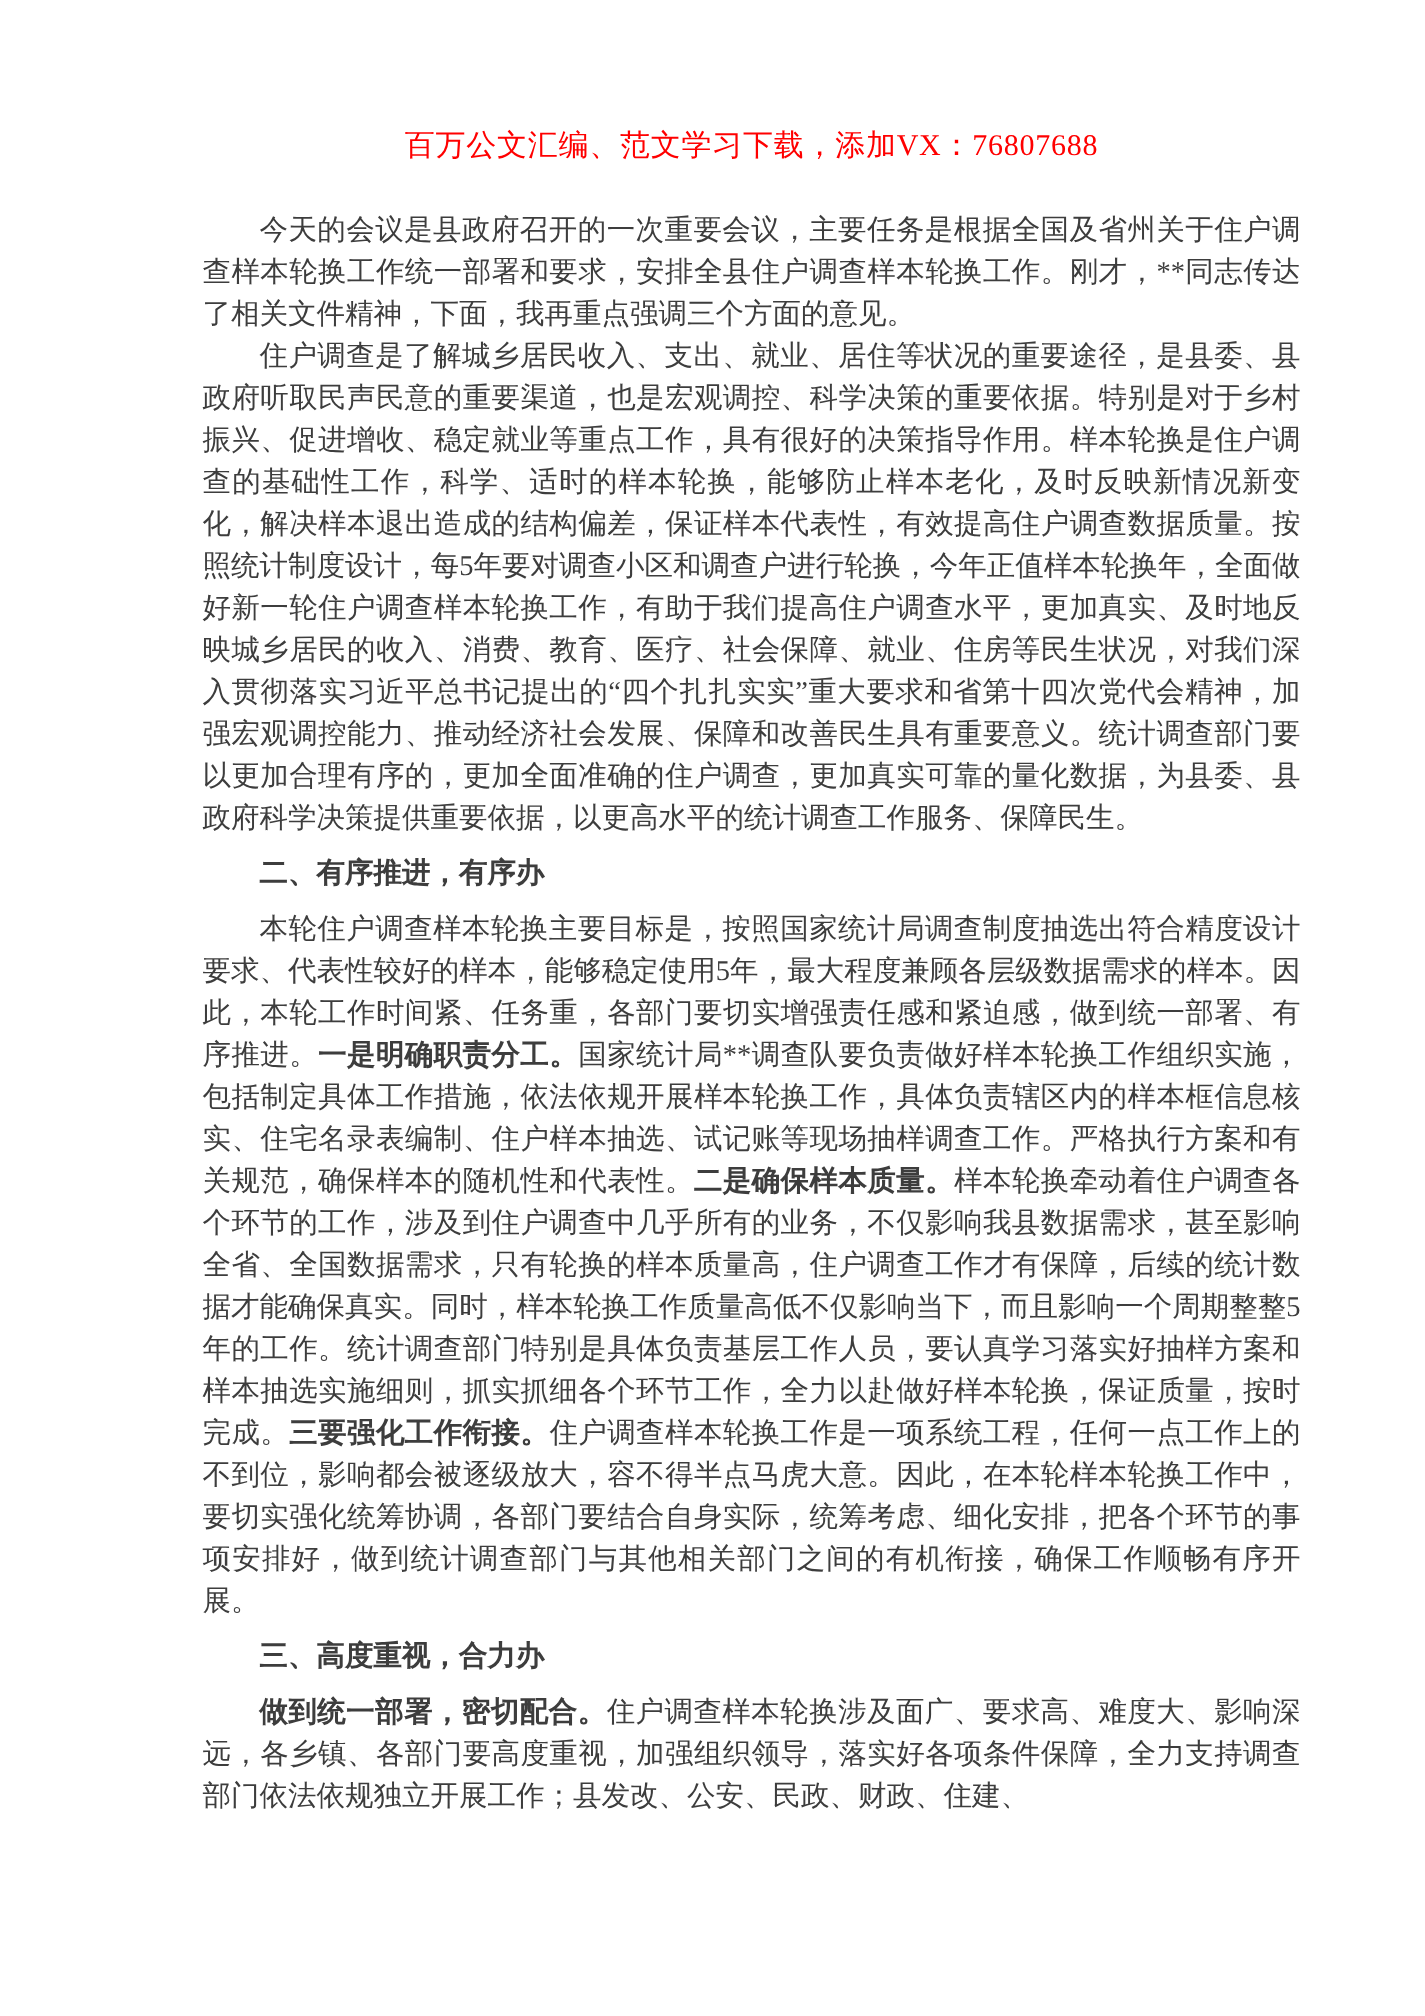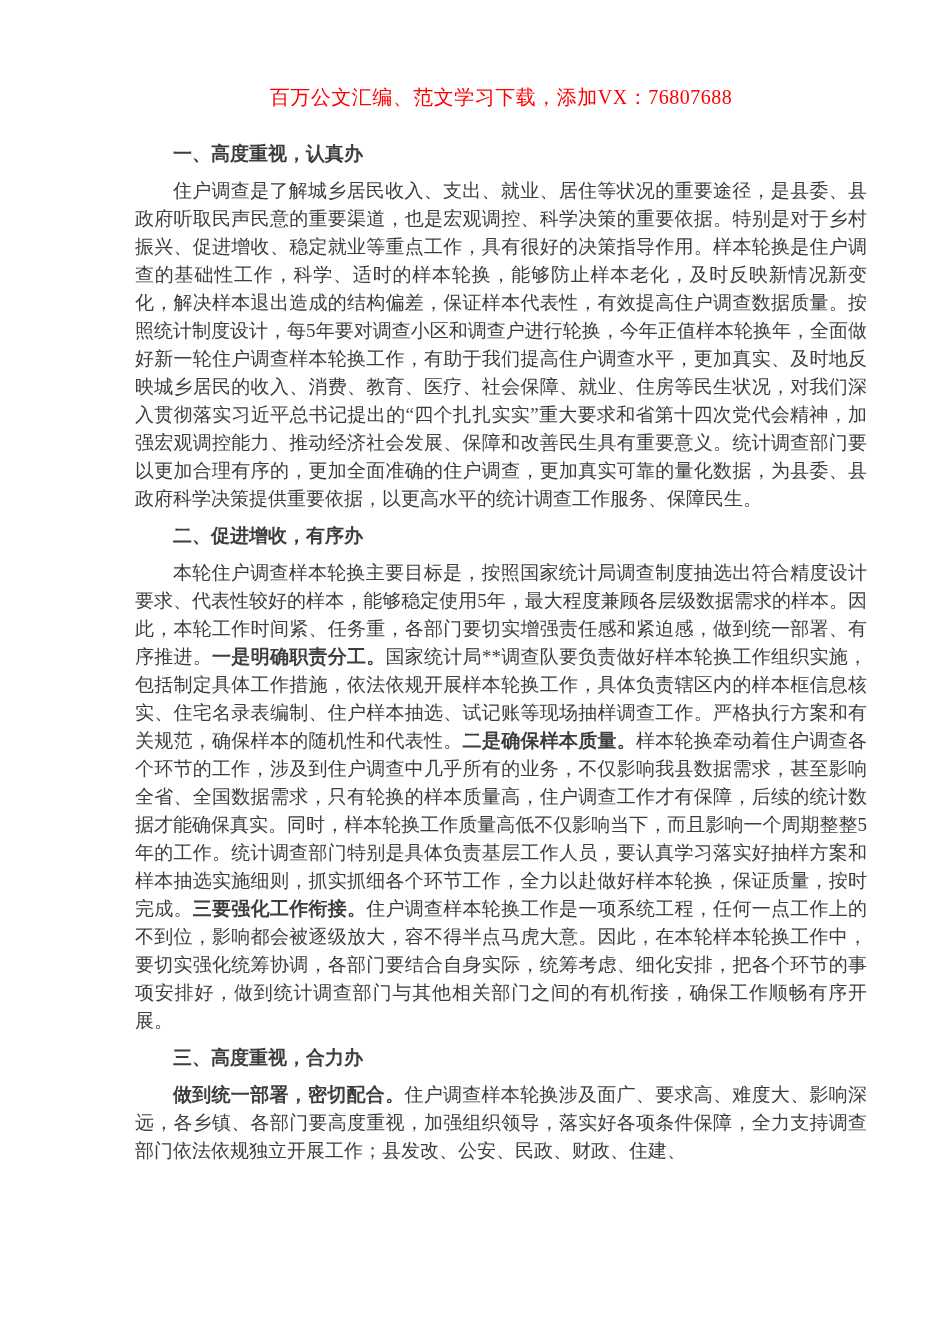--- a/index.html
+++ b/index.html
@@ -42,20 +42,20 @@
   .doc-body span.bold {
     font-weight: bold;
   }
 </style>
 </head>
 <body>
 
 <div class="page">
   <div class="promo">百万公文汇编、范文学习下载，添加VX：76807688</div>
   <div class="doc-body">
-      <p class="heading"><span class="bold">一、高度重视，认真办</span></p>
+      <p class="body"><span>今天的会议是县政府召开的一次重要会议，主要任务是根据全国及省州关于住户调查样本轮换工作统一部署和要求，安排全县住户调查样本轮换工作。刚才，**同志传达了相关文件精神，下面，我再重点强调三个方面的意见。</span></p>
       <p class="body"><span>住户调查是了解城乡居民收入、支出、就业、居住等状况的重要途径，是县委、县政府听取民声民意的重要渠道，也是宏观调控、科学决策的重要依据。特别是对于乡村振兴、促进增收、稳定就业等重点工作，具有很好的决策指导作用。样本轮换是住户调查的基础性工作，科学、适时的样本轮换，能够防止样本老化，及时反映新情况新变化，解决样本退出造成的结构偏差，保证样本代表性，有效提高住户调查数据质量。按照统计制度设计，每5年要对调查小区和调查户进行轮换，今年正值样本轮换年，全面做好新一轮住户调查样本轮换工作，有助于我们提高住户调查水平，更加真实、及时地反映城乡居民的收入、消费、教育、医疗、社会保障、就业、住房等民生状况，对我们深入贯彻落实习近平总书记提出的“四个扎扎实实”重大要求和省第十四次党代会精神，加强宏观调控能力、推动经济社会发展、保障和改善民生具有重要意义。统计调查部门要以更加合理有序的，更加全面准确的住户调查，更加真实可靠的量化数据，为县委、县政府科学决策提供重要依据，以更高水平的统计调查工作服务、保障民生。</span></p>
-      <p class="heading"><span class="bold">二、促进增收，有序办</span></p>
+      <p class="heading"><span class="bold">二、有序推进，有序办</span></p>
       <p class="body"><span>本轮住户调查样本轮换主要目标是，按照国家统计局调查制度抽选出符合精度设计要求、代表性较好的样本，能够稳定使用5年，最大程度兼顾各层级数据需求的样本。因此，本轮工作时间紧、任务重，各部门要切实增强责任感和紧迫感，做到统一部署、有序推进。</span><span class="bold">一是明确职责分工。</span><span>国家统计局**调查队要负责做好样本轮换工作组织实施，包括制定具体工作措施，依法依规开展样本轮换工作，具体负责辖区内的样本框信息核实、住宅名录表编制、住户样本抽选、试记账等现场抽样调查工作。严格执行方案和有关规范，确保样本的随机性和代表性。</span><span class="bold">二是确保样本质量。</span><span>样本轮换牵动着住户调查各个环节的工作，涉及到住户调查中几乎所有的业务，不仅影响我县数据需求，甚至影响全省、全国数据需求，只有轮换的样本质量高，住户调查工作才有保障，后续的统计数据才能确保真实。同时，样本轮换工作质量高低不仅影响当下，而且影响一个周期整整5年的工作。统计调查部门特别是具体负责基层工作人员，要认真学习落实好抽样方案和样本抽选实施细则，抓实抓细各个环节工作，全力以赴做好样本轮换，保证质量，按时完成。</span><span class="bold">三要强化工作衔接。</span><span>住户调查样本轮换工作是一项系统工程，任何一点工作上的不到位，影响都会被逐级放大，容不得半点马虎大意。因此，在本轮样本轮换工作中，要切实强化统筹协调，各部门要结合自身实际，统筹考虑、细化安排，把各个环节的事项安排好，做到统计调查部门与其他相关部门之间的有机衔接，确保工作顺畅有序开展。</span></p>
       <p class="heading"><span class="bold">三、高度重视，合力办</span></p>
       <p class="body"><span class="bold">做到统一部署，密切配合。</span><span>住户调查样本轮换涉及面广、要求高、难度大、影响深远，各乡镇、各部门要高度重视，加强组织领导，落实好各项条件保障，全力支持调查部门依法依规独立开展工作；县发改、公安、民政、财政、住建、</span></p>
     </div>
 </div>
 
 </body></html>

